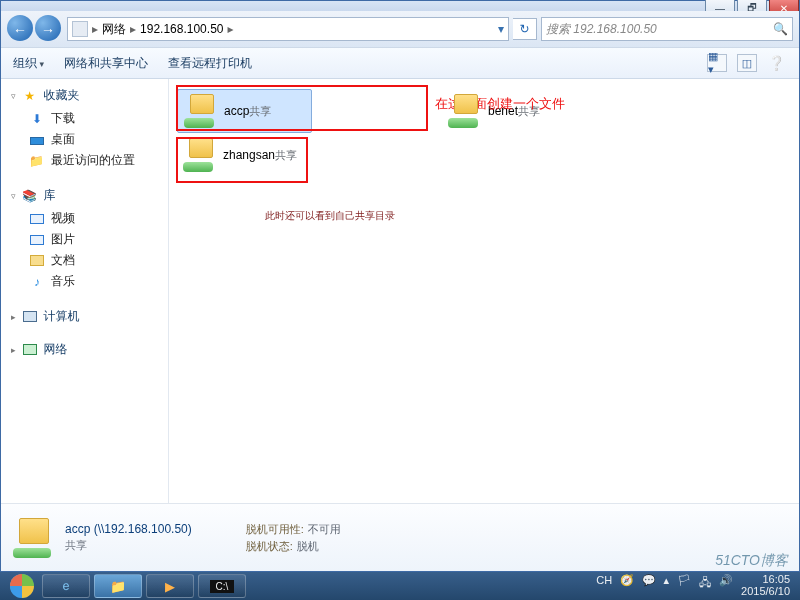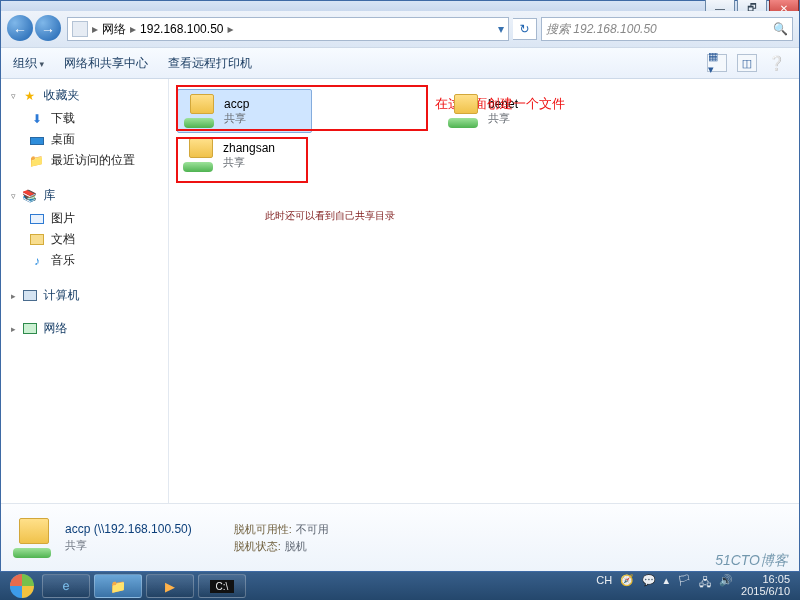--- a/index.html
+++ b/index.html
@@ -45,35 +45,35 @@
   .pc   { width:14px; height:11px; border:1px solid #4a6c8e; background:#d5e4f2; }
   .net  { width:14px; height:11px; border:1px solid #2e8a4c; background:#cbf0d2; }
 
   .content { flex:1; position:relative; padding:10px 8px; }
   .item-row { display:flex; flex-wrap:wrap; gap:0; align-content:flex-start; }
   .fitem { width:135px; height:44px; display:flex; align-items:center; gap:6px; padding:4px 6px; }
   .fitem.selected { background:#cfe5ff; border:1px solid #84acdd; border-radius:2px; }
   .share-ico { width:34px; height:34px; position:relative; flex:none; }
   .share-ico .fold { position:absolute; top:0; left:6px; width:24px; height:20px; background:linear-gradient(#ffe08a,#f0c24b); border:1px solid #d2a73a; border-radius:2px; }
   .share-ico .pipe { position:absolute; bottom:0; left:0; width:30px; height:10px; background:linear-gradient(#9de29a,#4fb351); border-radius:4px; }
-  .flabel { display:flex; flex-direction:column; }
+  .flabel { display:flex; flex-direction:row; }
   .flabel .nm { color:#000; font-size:12px; }
   .flabel .sub { color:#6a6f76; font-size:11px; }
 
   .redbox1 { position:absolute; top:6px; left:7px; width:252px; height:46px; border:2px solid #e11; pointer-events:none; }
   .redbox2 { position:absolute; top:58px; left:7px; width:132px; height:46px; border:2px solid #e11; pointer-events:none; }
   .anno1 { position:absolute; top:16px; left:266px; color:#e11; font-size:13px; }
   .anno2 { position:absolute; top:130px; left:96px; color:#7f1d1d; font-size:10px; }
 
   .details-pane { height:68px; border-top:1px solid #e0e6ee; background:linear-gradient(#fcfdff,#eef4fb); display:flex; align-items:center; padding:4px 12px; gap:12px; }
   .details-pane .big-ico { width:40px; height:40px; }
   .details-pane .col { display:flex; flex-direction:column; gap:2px; }
   .details-pane .title { color:#0c3f7a; font-size:12px; }
   .details-pane .sub { color:#707884; font-size:11px; }
-  .details-pane .kv { color:#5c6470; font-size:11px; }
+  .details-pane .kv { color:#5c6470; font-size:11px;margin-left:12px; }
   .details-pane .kv b { color:#6d5d3a; font-weight:normal; margin-right:4px; }
 
   
   .taskbar { position:absolute; bottom:0; left:0; width:800px; height:28px; background:linear-gradient(#385f8b,#24476c); display:flex; align-items:center; padding:0 4px; color:#fff; }
   .start-orb { width:36px; height:28px; display:flex; align-items:center; justify-content:center; }
   .orb { width:24px; height:24px; border-radius:50%; background:radial-gradient(circle at 30% 30%,#8ed2f7,#0a4e8c); display:grid; grid-template-columns:1fr 1fr; grid-template-rows:1fr 1fr; overflow:hidden; transform:rotate(0deg);}
   .orb span{ display:block; }
   .orb .r{background:#e86c4f;} .orb .g{background:#76c04b;} .orb .b{background:#3d9be9;} .orb .y{background:#f2c23e;}
   .tb-btn { width:48px; height:24px; margin:0 2px; border:1px solid rgba(255,255,255,.25); border-radius:3px; display:flex; align-items:center; justify-content:center; background:linear-gradient(rgba(255,255,255,.1),rgba(0,0,0,.1)); font-size:13px; }
   .tb-btn.active { background:linear-gradient(#6aa6d8,#3a72a6); }
@@ -150,20 +150,26 @@
       <div class="sb-group">
         <div class="sb-head">
             <span class="chev">▿</span>
             <span class="ic16 lib">📚</span>
             <span>库</span>
           </div>
         <div class="sb-item">
             <span class="ic16">
               <span class="bluebox"></span>
             </span>
+            <span>视频</span>
+          </div>
+        <div class="sb-item">
+            <span class="ic16">
+              <span class="bluebox"></span>
+            </span>
             <span>图片</span>
           </div>
         <div class="sb-item">
             <span class="ic16">
               <span class="folderico"></span>
             </span>
             <span>文档</span>
           </div>
         <div class="sb-item">
             <span class="ic16 note">♪</span>

